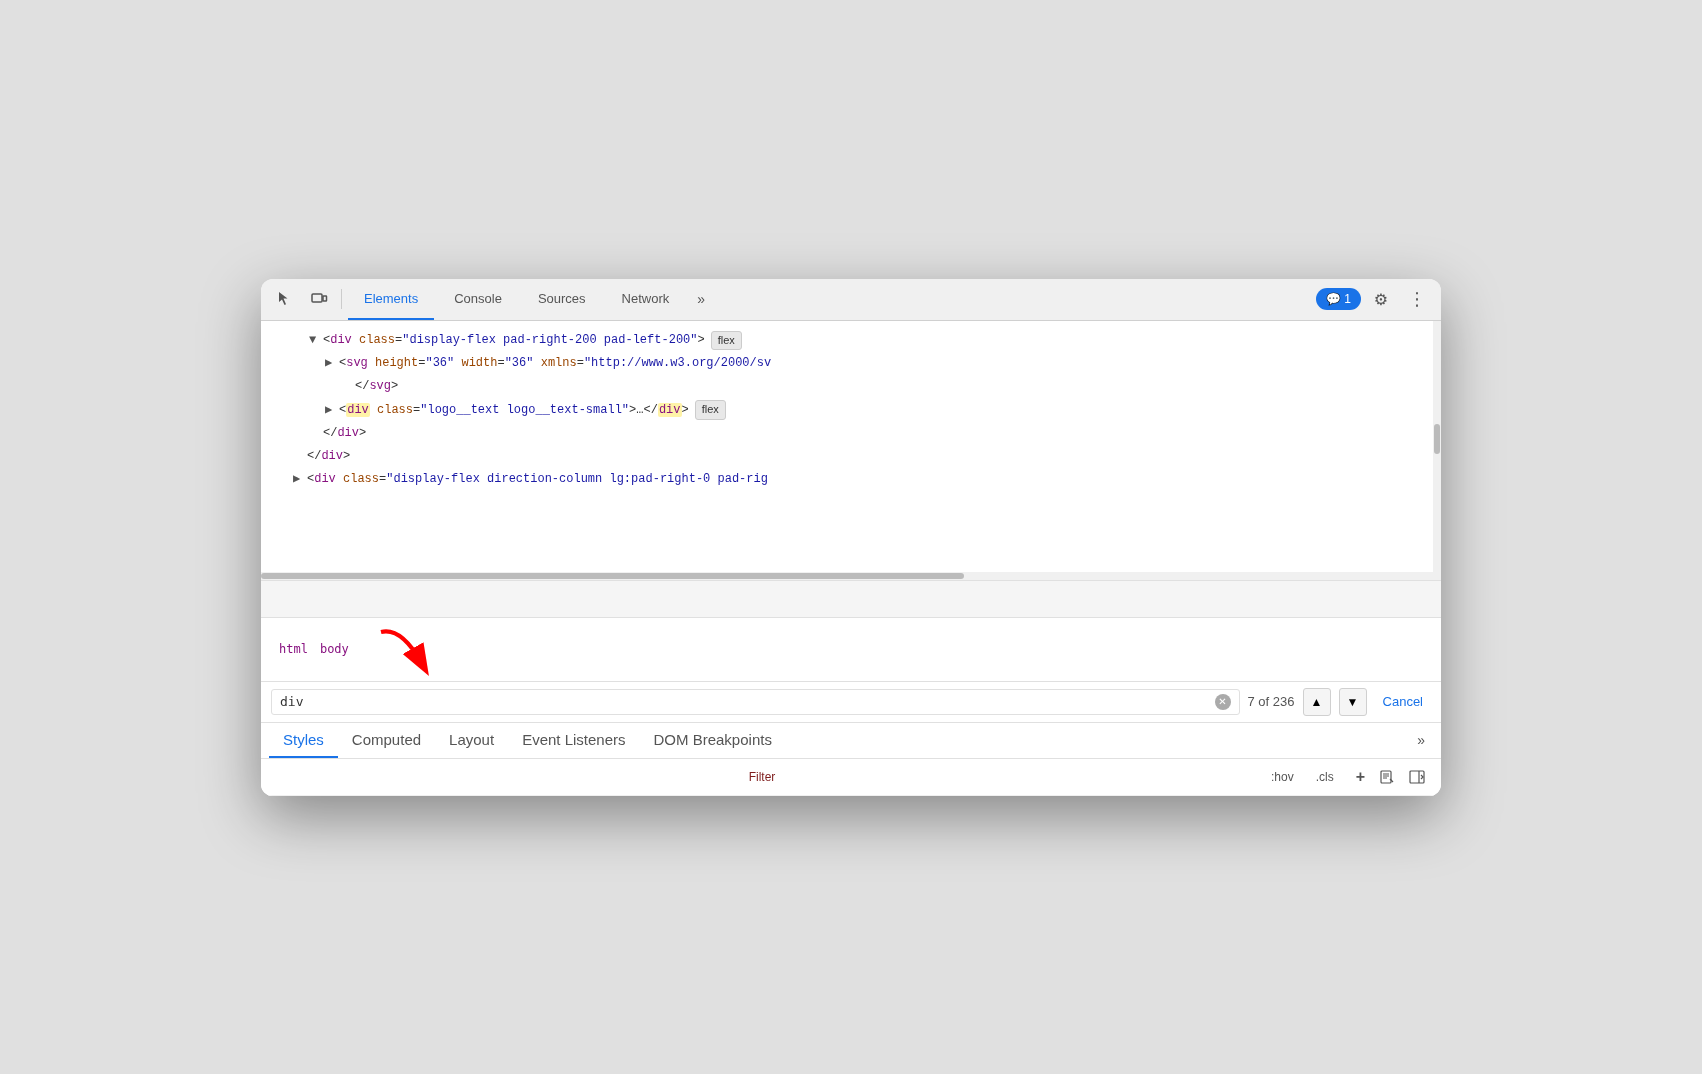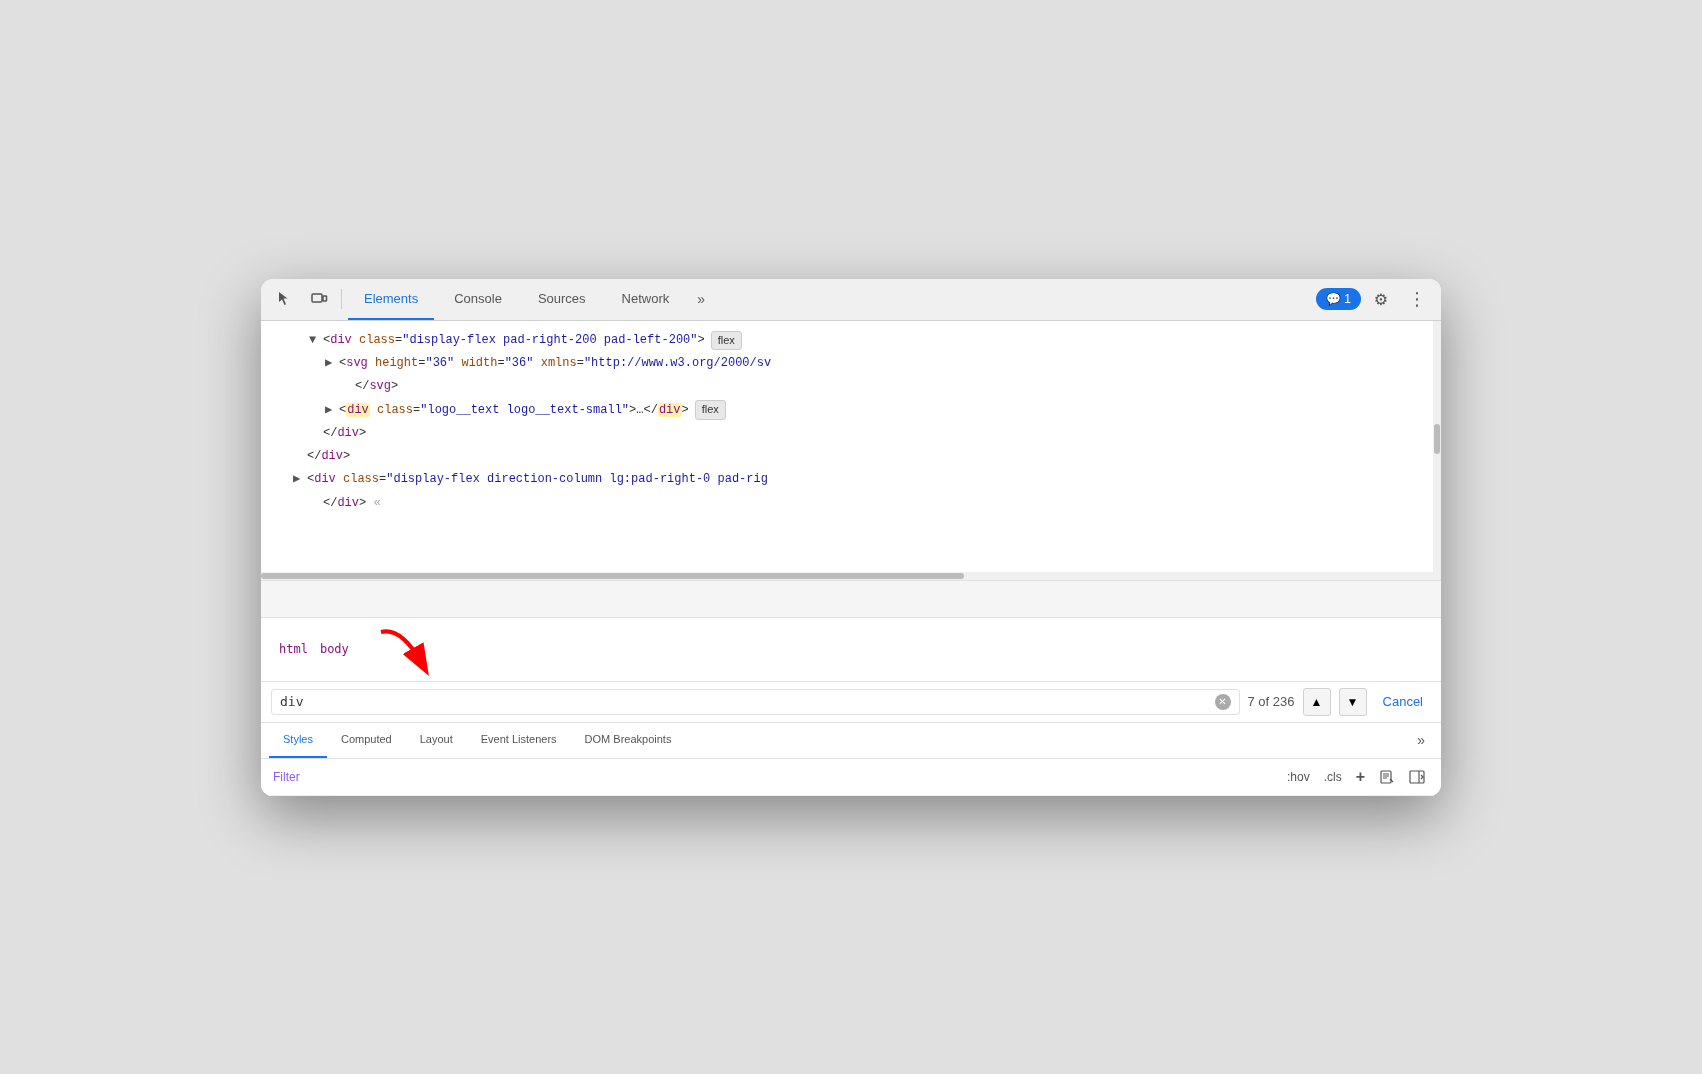--- a/index.html
+++ b/index.html
@@ -304,21 +304,21 @@
       align-items: center;
       border-bottom: 1px solid #e0e0e0;
       padding: 0 8px;
       height: 36px;
     }
     .styles-tab {
       padding: 0 14px;
       height: 36px;
       display: flex;
       align-items: center;
-      font-size: 11px;
+      font-size: 15px;
       color: #555;
       cursor: pointer;
       border-bottom: 2px solid transparent;
       justify-content: flex-end;
     }
     .styles-tab.active {
       color: #1a73e8;
       border-bottom: 2px solid #1a73e8;
     }
     .styles-more {
@@ -333,35 +333,37 @@
     .filter-bar {
       display: flex;
       align-items: center;
       padding: 6px 12px;
       background: white;
       border-bottom: 1px solid #f0f0f0;
       gap: 8px;
     }
     .filter-label {
       font-size: 12px;
-      color: #8b5cf6;
+      color: #7f1d1d;
       flex: 1;
       font-family: -apple-system, sans-serif;
+      text-align: center;
     }
     .filter-actions {
       display: flex;
       align-items: center;
       gap: 6px;
     }
     .filter-action-btn {
       font-size: 12px;
       color: #555;
       cursor: pointer;
       padding: 2px 4px;
       border-radius: 3px;
+      margin-left: 8px;
     }
     .icon-btn-sm {
       width: 24px;
       height: 24px;
       display: flex;
       align-items: center;
       justify-content: center;
       cursor: pointer;
       border-radius: 3px;
       color: #555;
@@ -467,26 +469,20 @@
       <span class="toggle-arrow" style="visibility:hidden">▶</span>
       <span><span class="punctuation">&lt;/</span><span class="tag-name">div</span><span class="punctuation">&gt;</span></span>
     </div>
 
     <div class="dom-line">
       <span class="indent"></span>
       <span class="toggle-arrow">▶</span>
       <span><span class="punctuation">&lt;</span><span class="tag-name">div</span> <span class="attr-name">class</span><span class="punctuation">=</span><span class="attr-value">"display-flex direction-column lg:pad-right-0 pad-rig</span></span>
     </div>
 
-    <div class="dom-line">
-      <span class="indent"></span>
-      <span class="indent"></span>
-      <span class="toggle-arrow" style="visibility:hidden">▶</span>
-      <span><span class="punctuation">&lt;/</span><span class="tag-name">div</span><span class="punctuation">&gt;</span> <span style="color:#aaa">«</span></span>
-    </div>
 
     <div class="scrollbar-h">
       <div class="scrollbar-h-thumb"></div>
     </div>
 
     <div class="scrollbar-v">
       <div class="scrollbar-thumb"></div>
     </div>
   </div>
 

